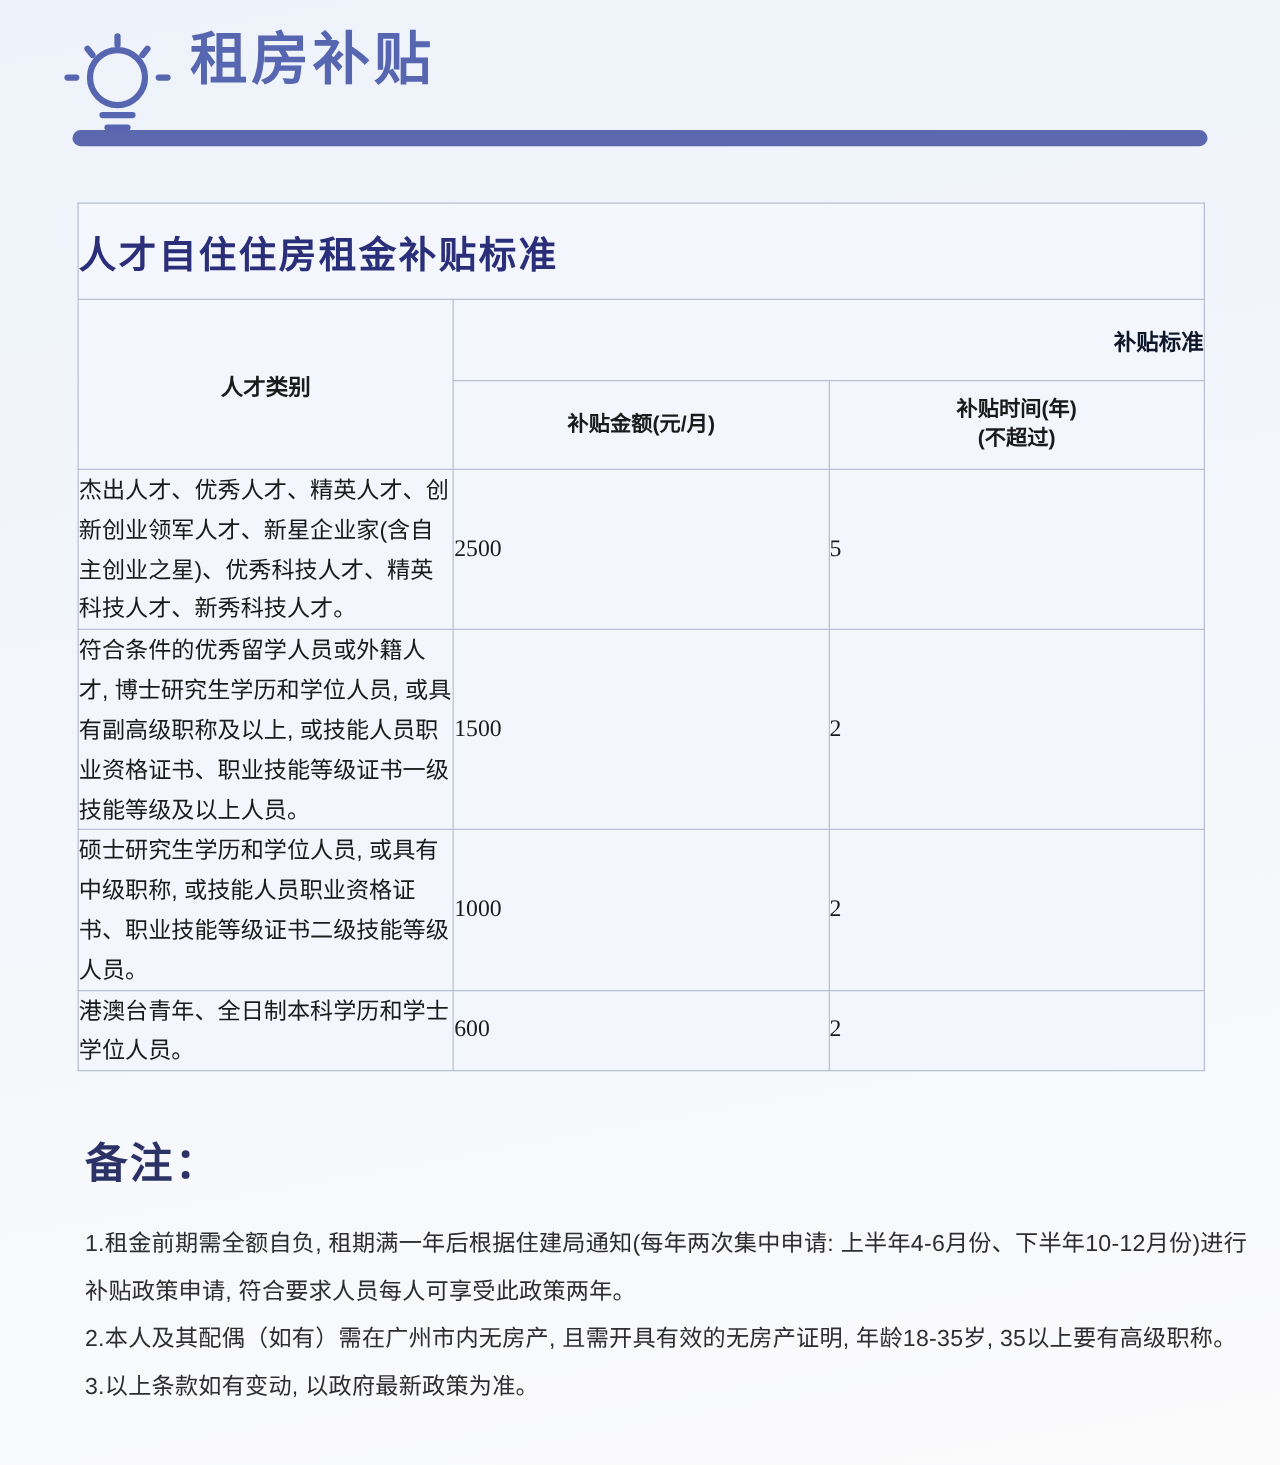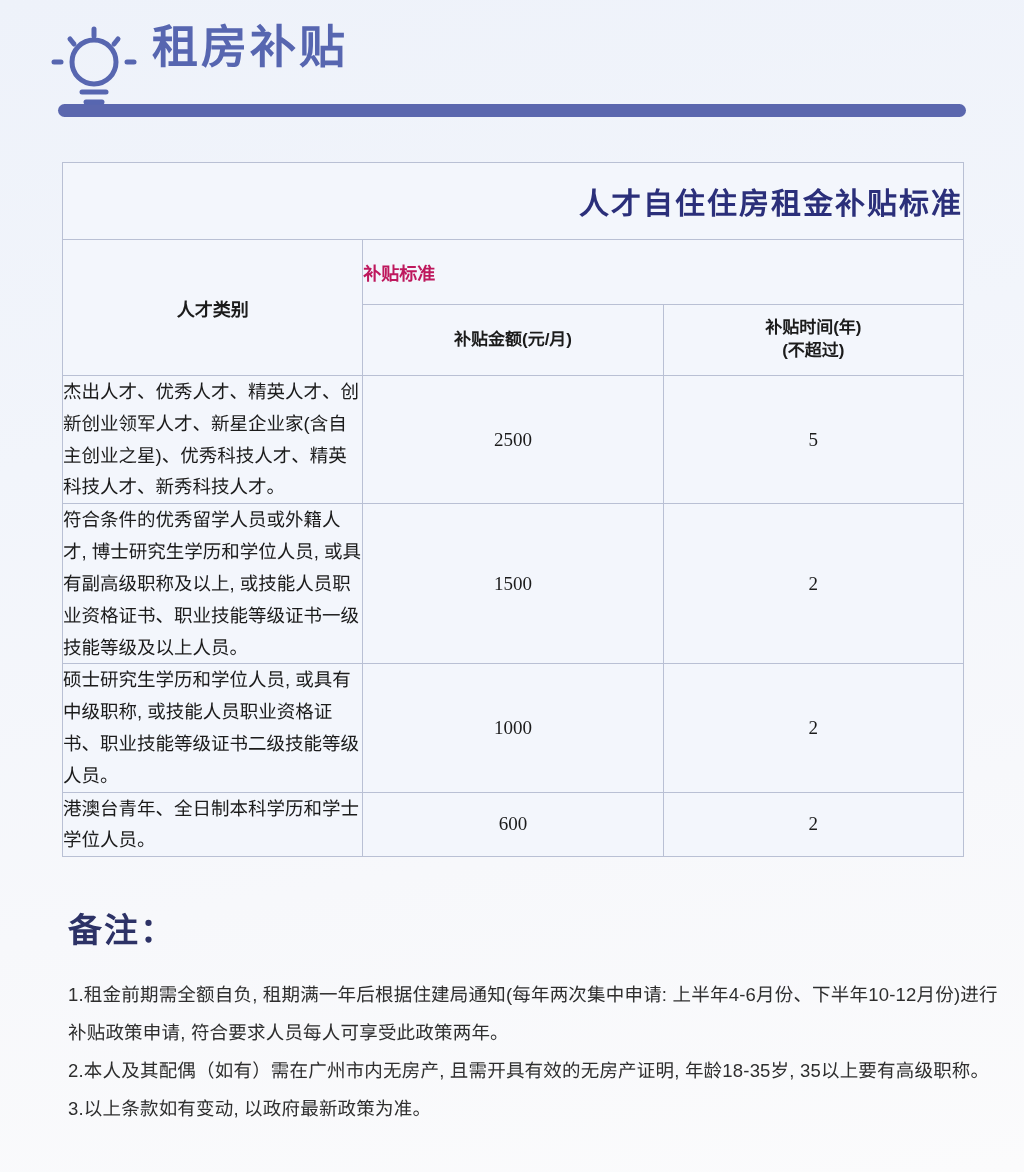--- a/index.html
+++ b/index.html
@@ -59,41 +59,41 @@
     table-layout: fixed;
     background: #f4f7fc;
   }
   table.subsidy td,
   table.subsidy th {
     border: 1px solid #b9c0d4;
     padding: 0;
     background: #f3f6fc;
   }
   .tbl-title {
-    text-align: right;
+    text-align: left;
     font-size: 30px;
     font-weight: bold;
     color: #2b2f7a;
     letter-spacing: 2px;
     height: 76px;
     vertical-align: middle;
   }
   .th-cat {
     text-align: center;
     font-size: 18px;
     font-weight: bold;
     color: #1b1b1b;
     vertical-align: middle;
     height: 134px;
   }
   .th-group {
-    text-align: left;
+    text-align: right;
     font-size: 18px;
     font-weight: bold;
-    color: #be185d;
+    color: #0f172a;
     height: 64px;
     vertical-align: middle;
   }
   .th-sub {
     text-align: center;
     font-size: 17px;
     font-weight: bold;
     color: #1b1b1b;
     height: 70px;
     vertical-align: middle;
@@ -102,21 +102,21 @@
   }
   .cell-cat {
     text-align: left;
     font-size: 18.5px;
     color: #1b1b1b;
     line-height: 1.72;
     padding: 14px 16px;
     vertical-align: middle;
   }
   .cell-num {
-    text-align: center;
+    text-align: left;
     font-size: 19px;
     color: #1b1b1b;
     vertical-align: middle;
     font-family: "Liberation Serif", "DejaVu Serif", serif;
   }
 
   
   .notes {
     margin: 46px 0 0 68px;
     width: 930px;

